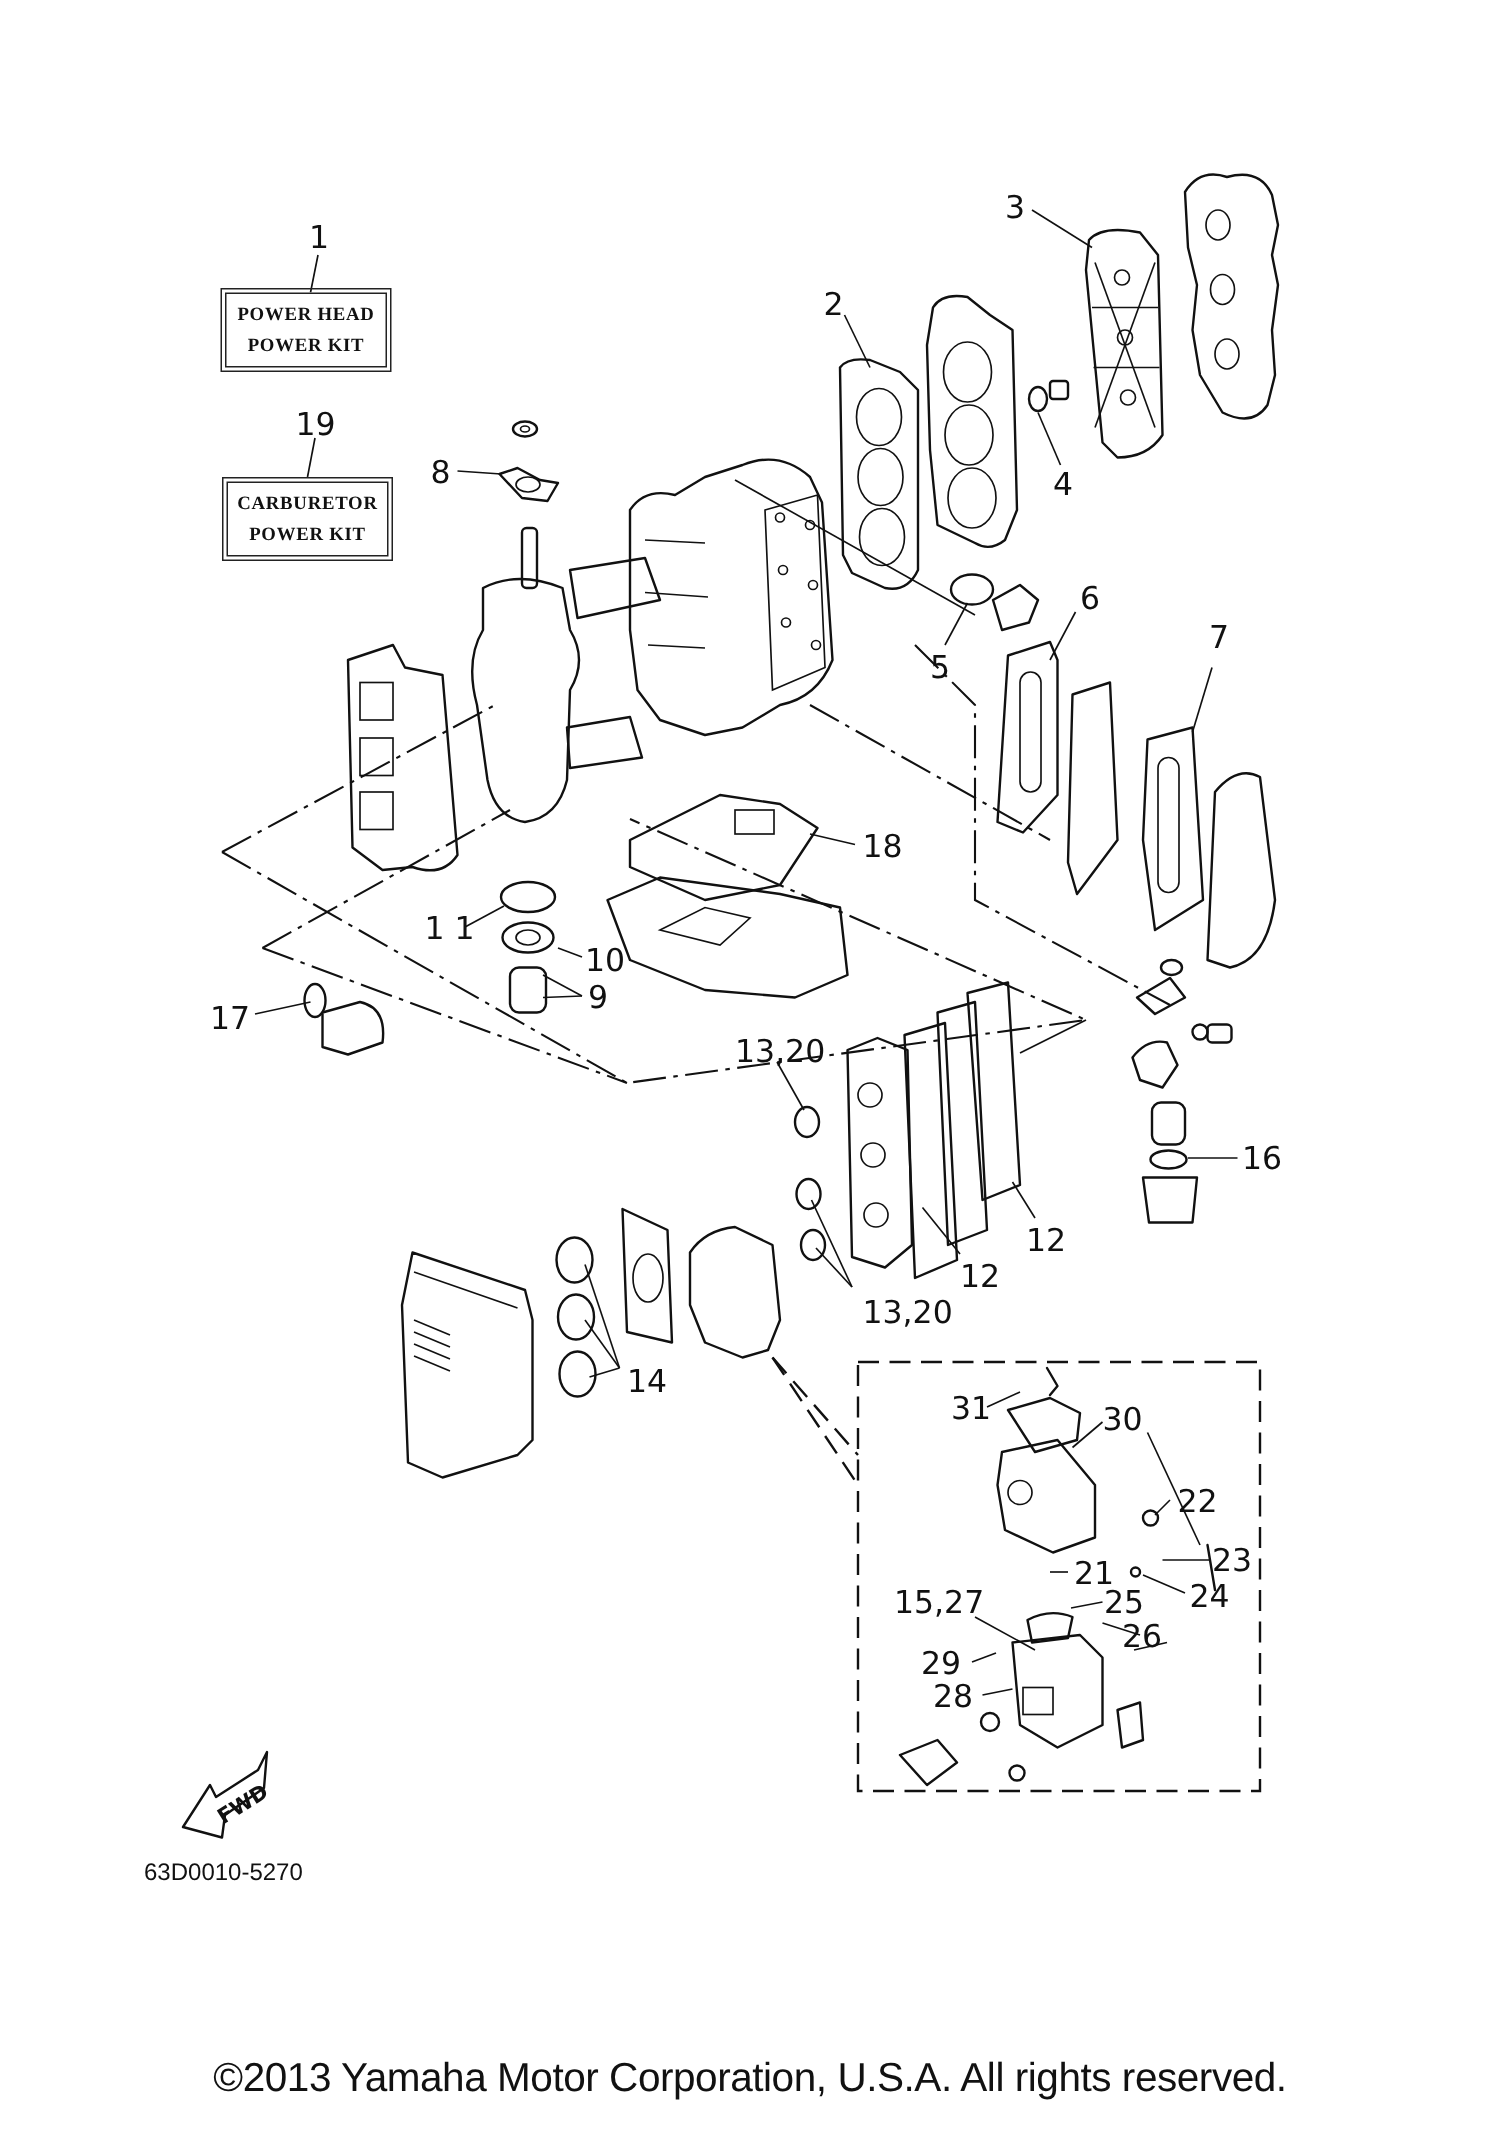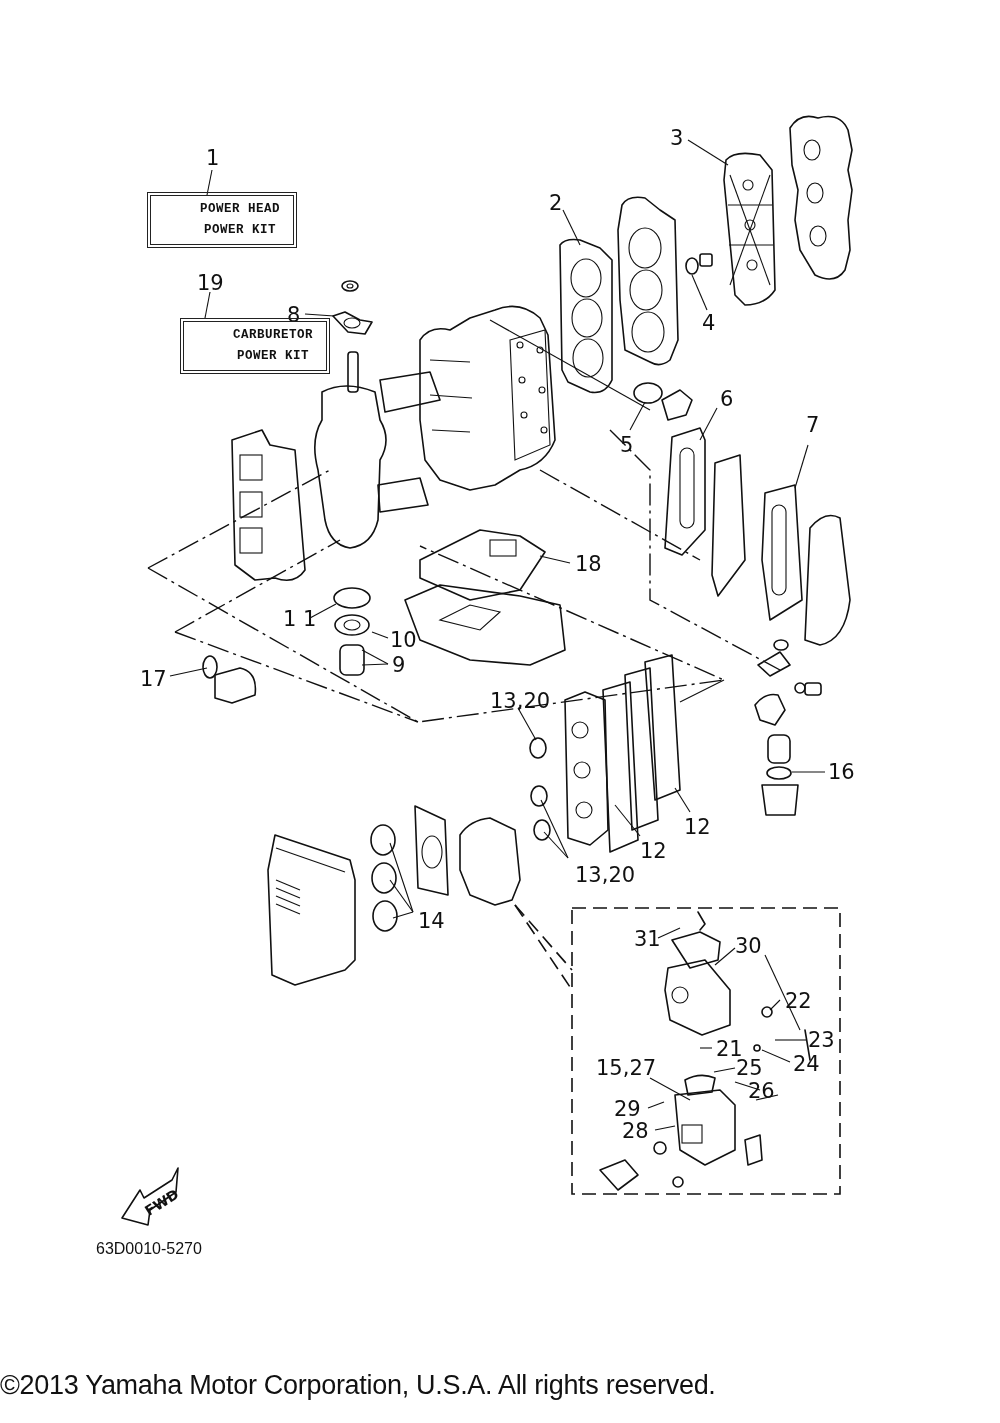--- a/index.html
+++ b/index.html
@@ -3,23 +3,23 @@
 <meta charset="utf-8">
 <style>
   html, body { margin: 0; padding: 0; background: #ffffff; }
   body { width: 1000px; height: 1423px; position: relative; overflow: hidden; font-family: "Liberation Sans", sans-serif; color: #111; }
   #diagram { position: absolute; left: 0; top: 0; width: 1000px; height: 1423px; }
   .ln { stroke: #111; stroke-width: 1.6; fill: none; stroke-linecap: round; stroke-linejoin: round; }
   .thin { stroke: #111; stroke-width: 1.1; fill: none; }
   .dash { stroke: #111; stroke-width: 1.4; fill: none; stroke-dasharray: 22 5 3 5; }
   .boxdash { stroke: #111; stroke-width: 1.6; fill: none; stroke-dasharray: 14 7; }
   .callout { font-family: "DejaVu Sans", sans-serif; font-size: 21px; fill: #111; }
-  .kit-box { position: absolute; border: 1px solid #222; outline: 1px solid #222; outline-offset: 2px; background: #fff; display: flex; flex-direction: column; align-items: center; justify-content: center; font-family: Liberation Mono, monospace; font-weight: bold; font-size: 12.5px; letter-spacing: 0.5px; line-height: 21px; padding-left: 36px; }
+  .kit-box { position: absolute; border: 1px solid #222; outline: 1px solid #222; outline-offset: 2px; background: #fff; display: flex; flex-direction: column; align-items: center; justify-content: center; font-family: Liberation Serif, serif; font-weight: bold; font-size: 12.5px; letter-spacing: 0.5px; line-height: 21px; }
   .part-code { position: absolute; left: 96px; top: 1240px; font-family: "Liberation Sans", sans-serif; font-size: 16px; text-align: right; }
-  .copyright { position: absolute; left: 0; right: 0; top: 1370px; text-align: left; font-family: "Liberation Sans", sans-serif; font-size: 27px; letter-spacing: -0.3px; }
+  .copyright { position: absolute; left: 0; right: 0; top: 1370px; text-align: center; font-family: "Liberation Sans", sans-serif; font-size: 27px; letter-spacing: -0.3px; }
 </style>
 </head>
 <body>
 
 <svg id="diagram" viewBox="0 0 1000 1423" xmlns="http://www.w3.org/2000/svg">
 
   <g>
     <polyline class="dash" points="148,568 418,722 724,680 420,546"></polyline>
     <polyline class="dash" points="175,632 418,722"></polyline>
     <polyline class="dash" points="175,632 340,540"></polyline>
@@ -277,19 +277,19 @@
     <text class="callout" x="748" y="1098">26</text>
     <text class="callout" x="614" y="1116">29</text>
     <text class="callout" x="622" y="1138">28</text>
   </g>
 </svg>
 
 <div class="kit-box" style="left:150px; top:195px; width:106px; height:48px;">
   <span>POWER HEAD</span>
   <span>POWER KIT</span>
 </div>
-<div class="kit-box" style="left:151px; top:321px; width:106px; height:48px;margin-left:32px;">
+<div class="kit-box" style="left:151px; top:321px; width:106px; height:48px;">
   <span>CARBURETOR</span>
   <span>POWER KIT</span>
 </div>
 
 <div class="part-code">63D0010-5270</div>
 <div class="copyright">©2013 Yamaha Motor Corporation, U.S.A. All rights reserved.</div>
 
 </body></html>

